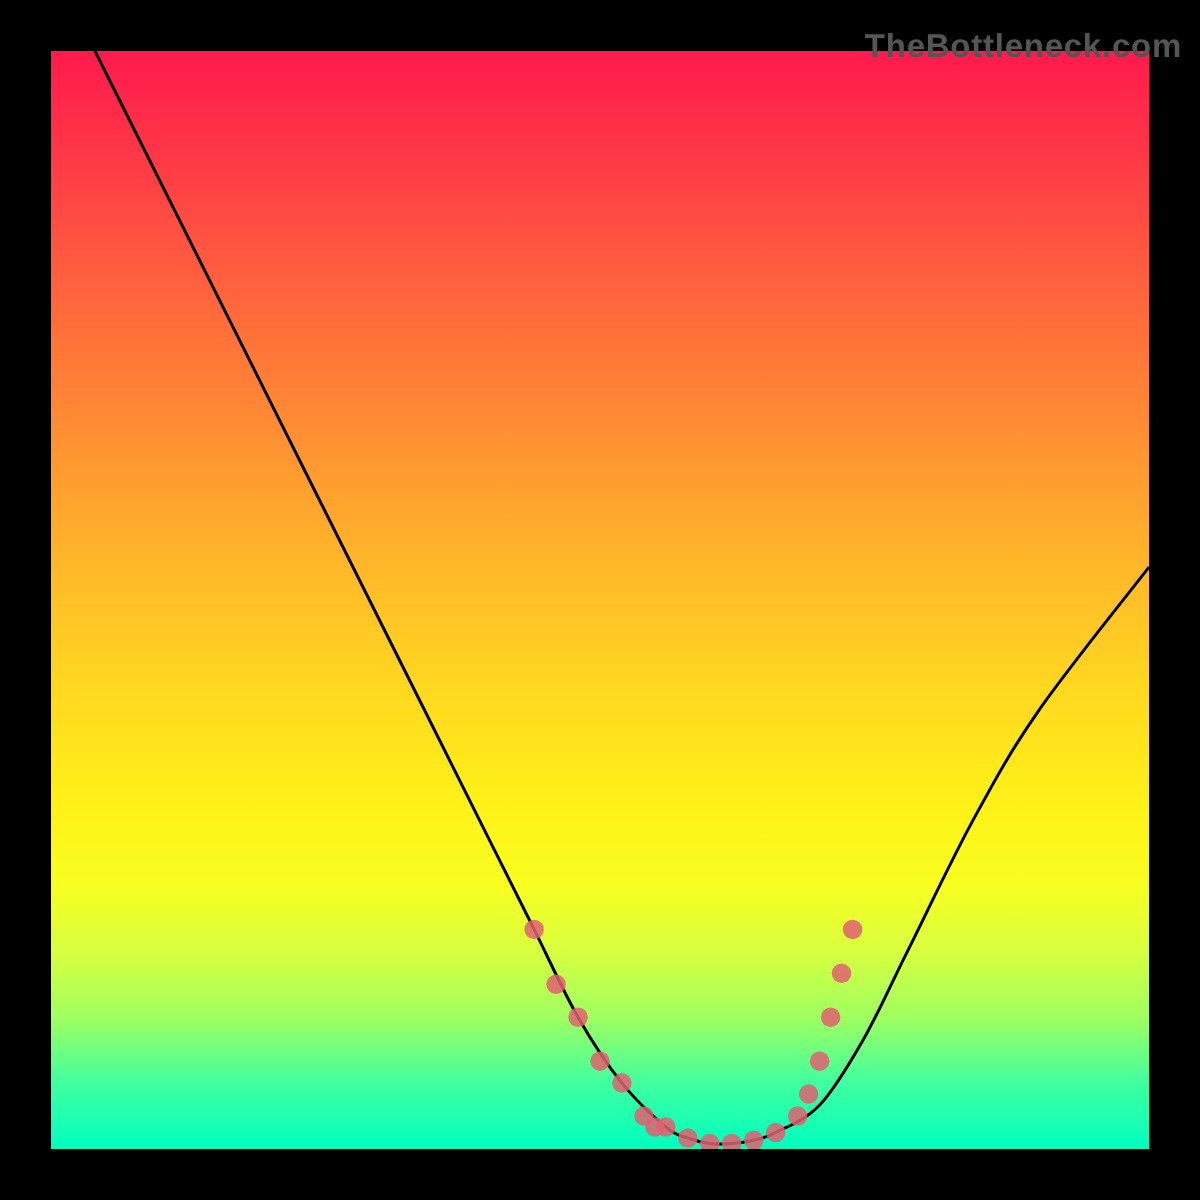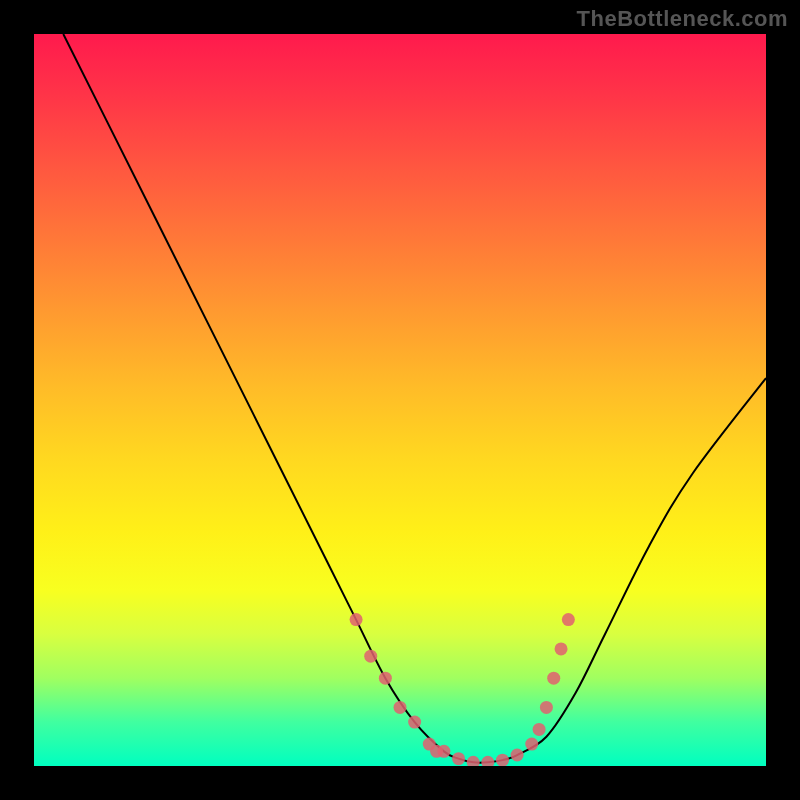--- a/index.html
+++ b/index.html
@@ -6,21 +6,21 @@
   body {
     width: 800px;
     height: 800px;
     background: #000;
     position: relative;
     font-family: Arial, sans-serif;
     overflow: hidden;
   }
   .watermark {
     position: absolute;
-    top: 6px;
+    top: 18px;
     right: 12px;
     color: #555;
     font-size: 22px;
     font-weight: bold;
     letter-spacing: 0.5px;
     z-index: 10;
     margin-left: 12px;
   }
   .plot-area {
     position: absolute;

